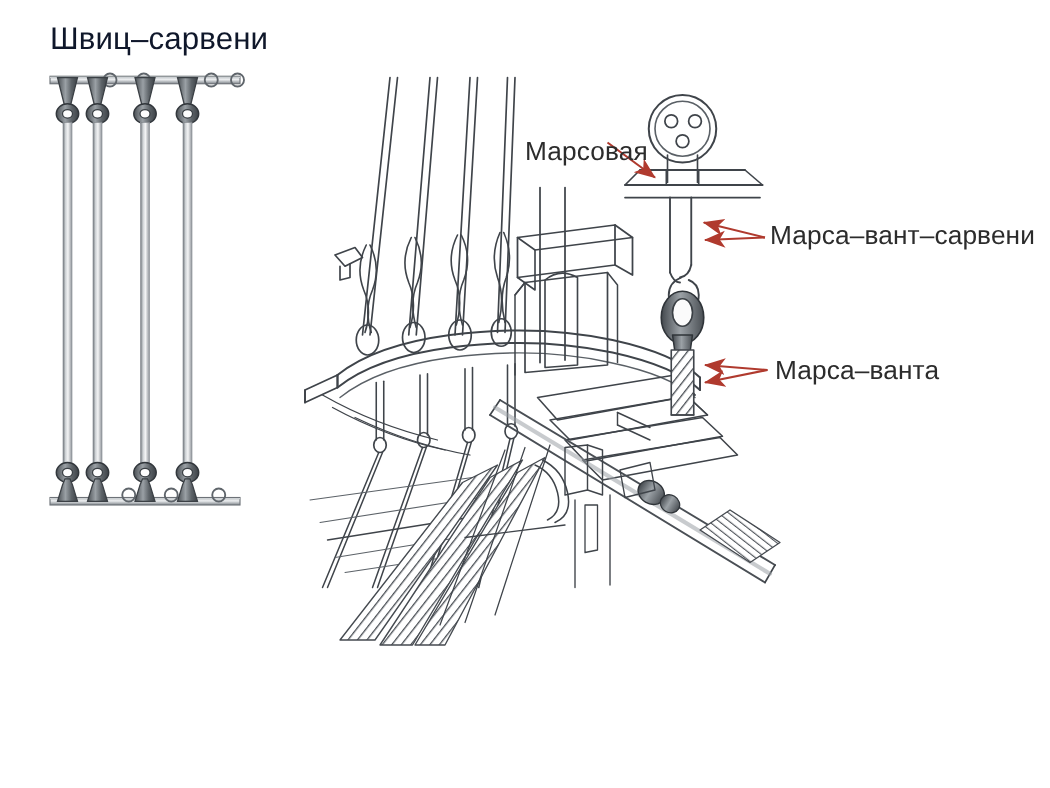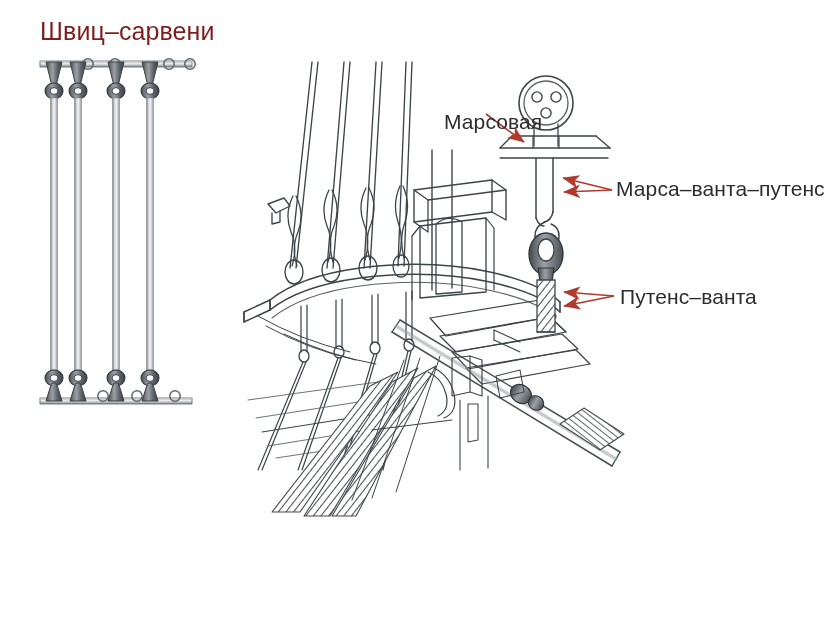--- a/index.html
+++ b/index.html
@@ -14,22 +14,22 @@
   #page{position:absolute;inset:0;width:840px;height:630px;background:#fff;}
   #art{position:absolute;left:0;top:0;width:840px;height:630px;}
   .lbl{
     position:absolute;
     color:#2c2c2c;
     font-weight:400;
     letter-spacing:.1px;
     white-space:pre;
     line-height:1.22;
   }
-  #title{left:40px;top:16px;font-size:25px;color:#7f1d1d;}
-  #lbl-plat{left:420px;top:58px;font-size:21px;margin-left:24px;}
+  #title{left:40px;top:16px;font-size:25px;color:#0f172a;}
+  #lbl-plat{left:420px;top:58px;font-size:21px;}
   #lbl-mvp{left:616px;top:176px;font-size:21px;}
   #lbl-pv{left:620px;top:284px;font-size:21px;}
 </style>
 </head>
 <body>
 
 <div id="page">
 
   <svg id="art" viewBox="0 0 840 630" xmlns="http://www.w3.org/2000/svg">
     <defs>
@@ -338,17 +338,17 @@
       <path d="M614 296 L564 306" marker-end="url(#ah)"></path>
     </g>
   </svg>
 
   <div class="lbl" id="title">Швиц–сарвени</div>
 
   <div class="lbl" id="lbl-plat">
     <div>Марсовая</div>
   </div>
 
-  <div class="lbl" id="lbl-mvp">Марса–ванта–путенс</div>
-
-  <div class="lbl" id="lbl-pv">Путенс–ванта</div>
+  <div class="lbl" id="lbl-mvp">Марса–вант–сарвени</div>
+
+  <div class="lbl" id="lbl-pv">Марса–ванта</div>
 
 </div>
 
 </body></html>

